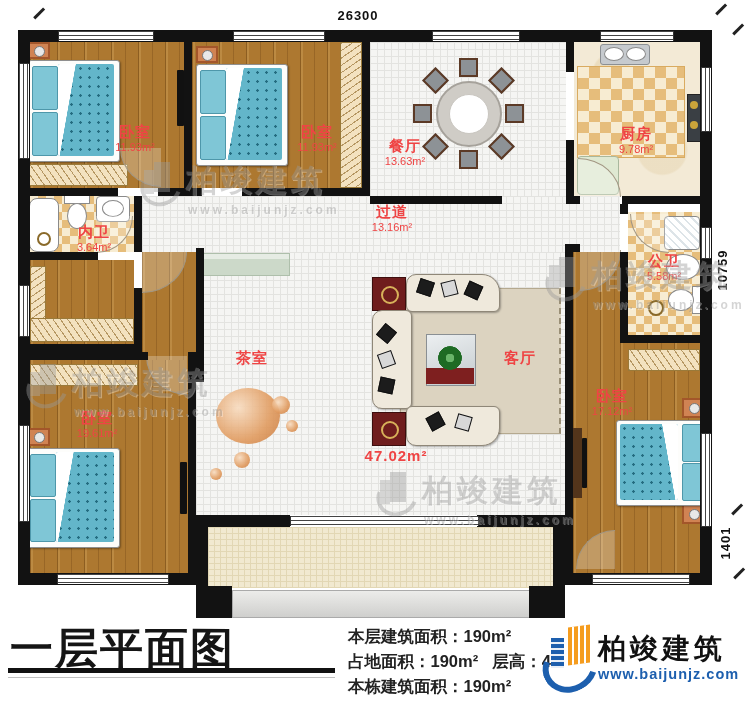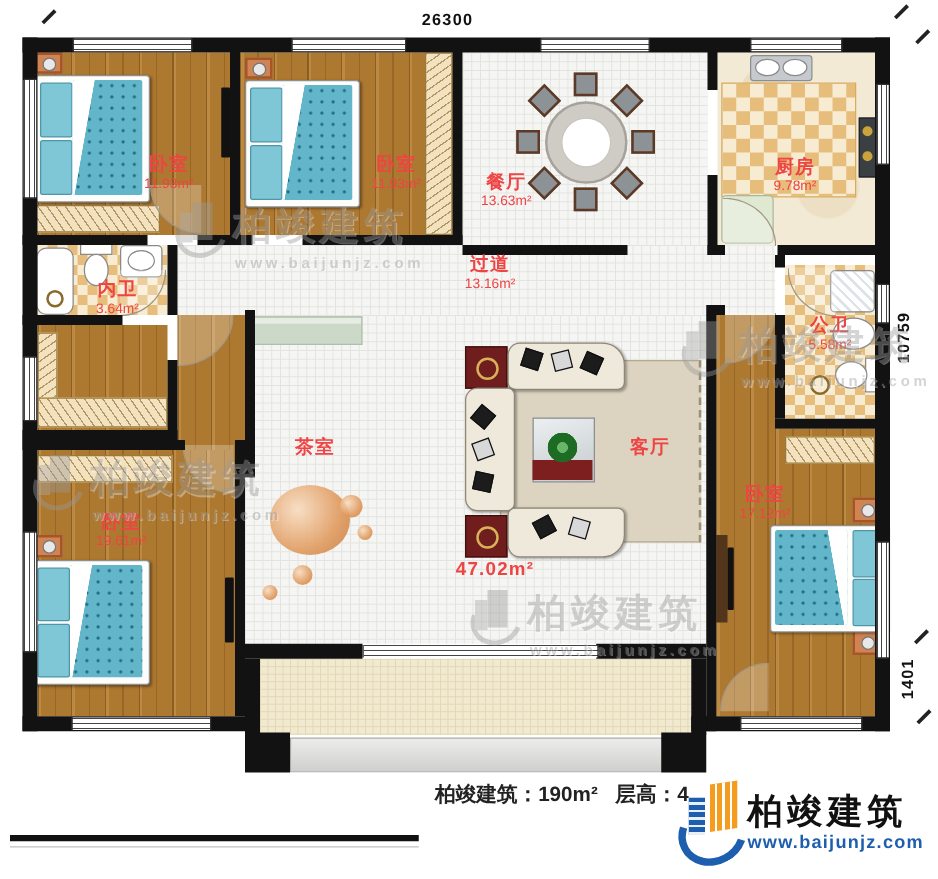--- a/index.html
+++ b/index.html
@@ -346,24 +346,27 @@
           <div class="sw"></div>
           <div class="b2"></div>
           <div class="b1"></div>
         </div>
       <div class="wname">柏竣建筑</div>
     </div>
     <div class="wurl">www.baijunjz.com</div>
   </div>
 
   <div id="footer">
+    <div class="ftitle">一层平面图</div>
     <div class="uline1"></div>
     <div class="uline2"></div>
     <div class="stats">
-      <div><span>柏竣建筑：</span><span>190m²</span><span class="vspace"></span><span>层高：</span><span>4</span></div>
+      <div><span>本层建筑面积：</span><span>190m²</span></div>
+      <div><span>占地面积：</span><span>190m²</span><span class="vspace"></span><span>层高：</span><span>4</span></div>
+      <div><span>本栋建筑面积：</span><span>190m²</span></div>
     </div>
     <div class="logo">
       <div class="sw"></div>
         <div class="bb"></div>
         <div class="ob"></div>
     </div>
     <div class="brandname">柏竣建筑</div>
     <div class="brandurl">www.baijunjz.com</div>
   </div>
 

